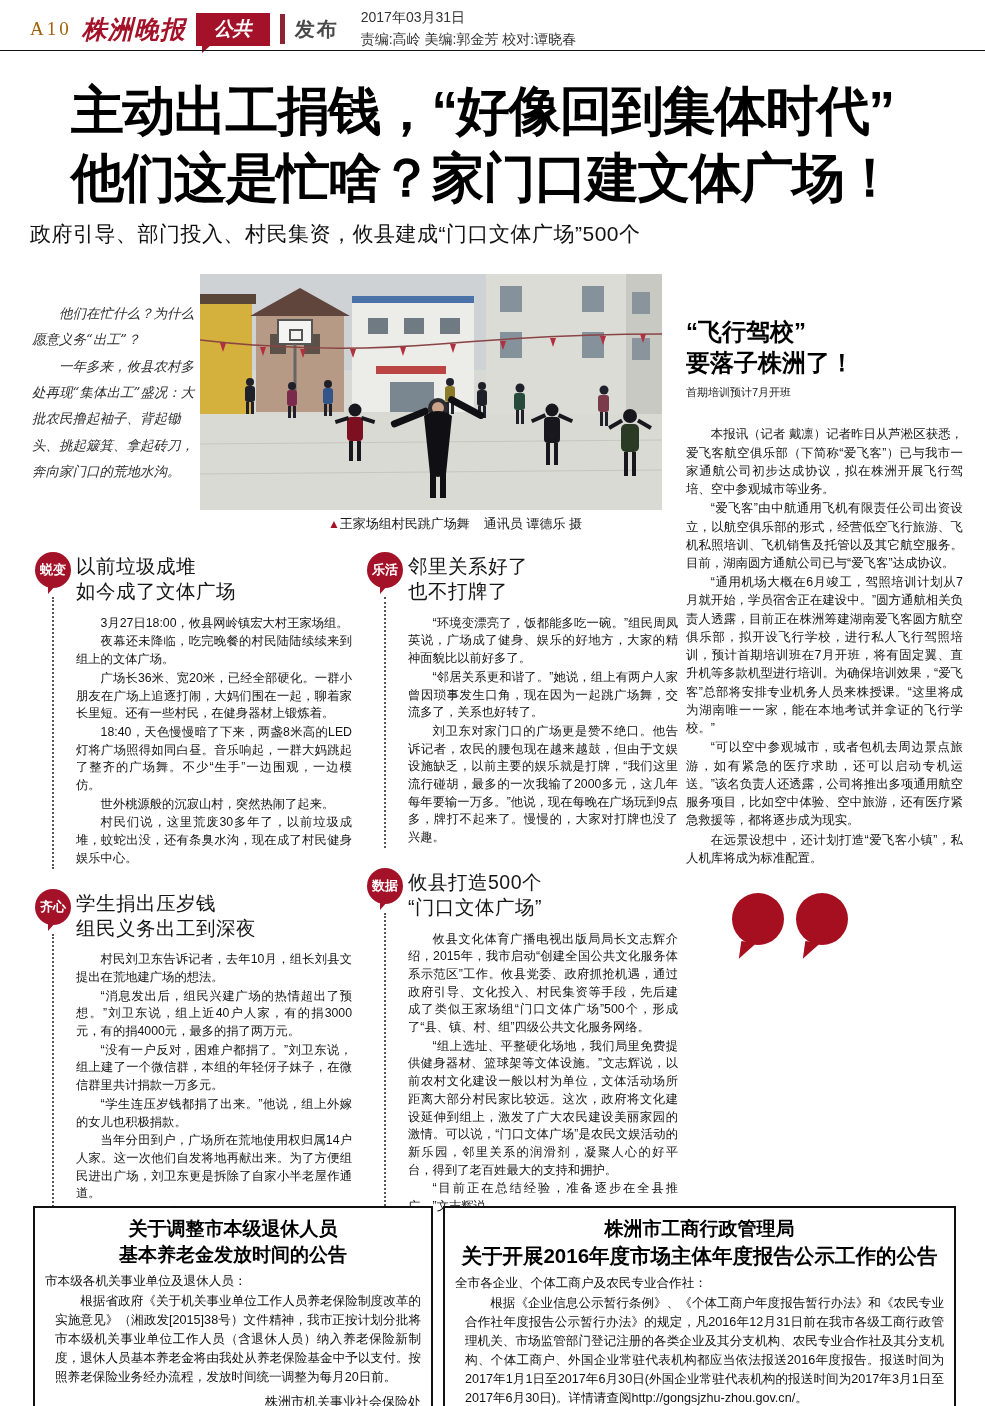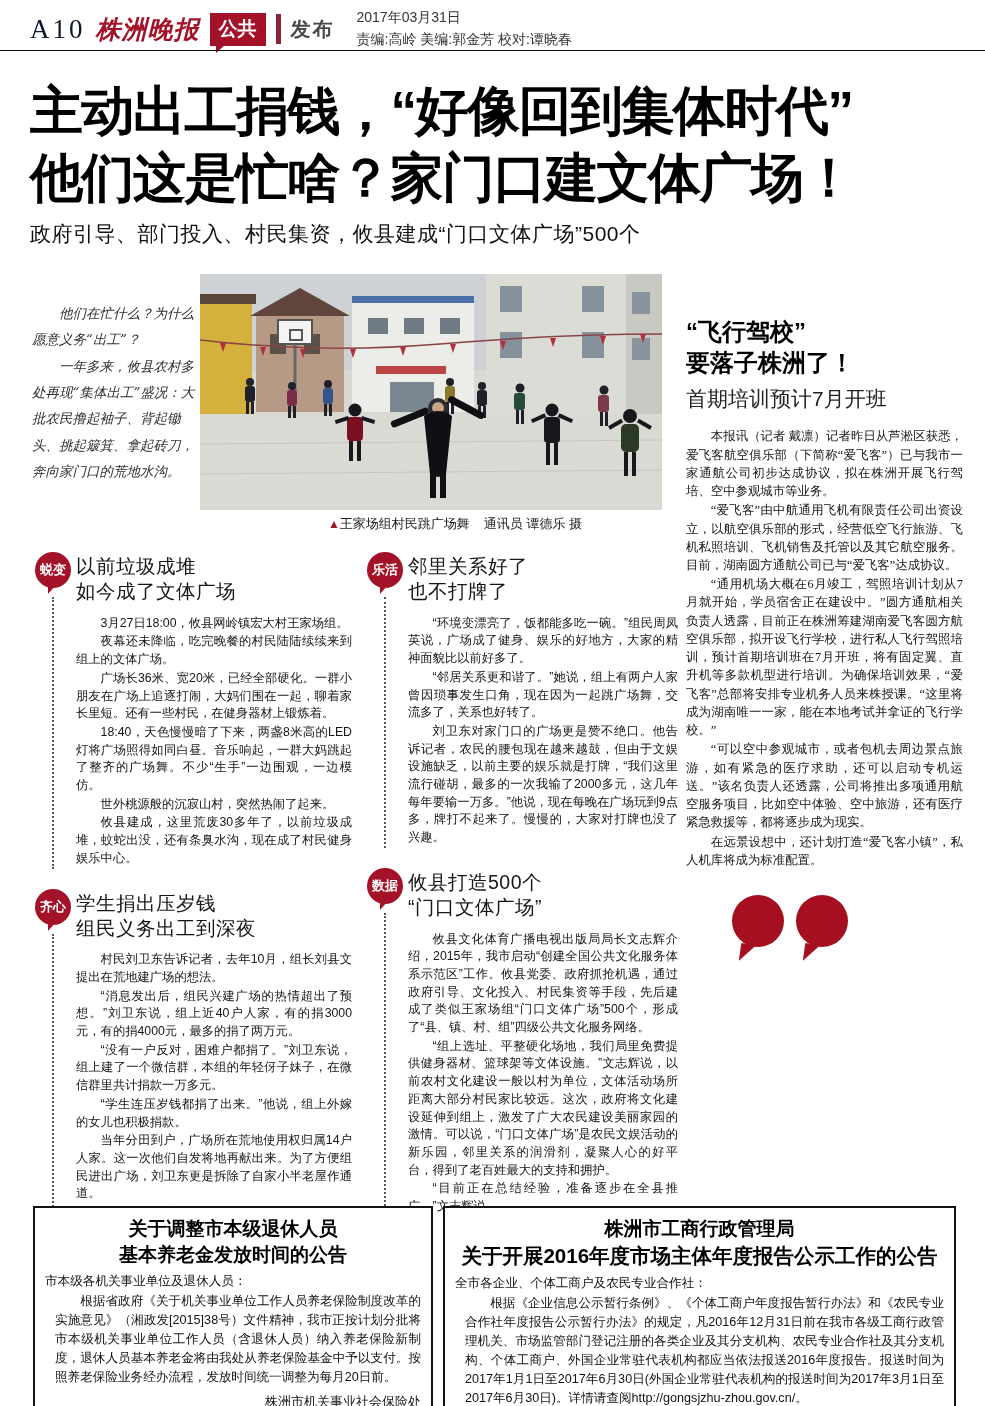--- a/index.html
+++ b/index.html
@@ -1,36 +1,36 @@
 <!DOCTYPE html>
 <html><head>
 <meta charset="utf-8">
 <style>
   html,body{margin:0;padding:0;background:#e9e9e9;}
   .page{position:relative;width:985px;height:1406px;background:#ffffff;margin:0 auto;
         font-family:"Liberation Sans","DejaVu Sans",sans-serif;color:#111;overflow:hidden;}
 
   
   .hdr{position:absolute;left:30px;top:10px;right:30px;height:38px;display:flex;align-items:center;gap:10px;}
-  .hdr .pageno{font-family:"Liberation Serif","DejaVu Serif",serif;font-size:27px;color:#0f172a;letter-spacing:3px;}
+  .hdr .pageno{font-family:"Liberation Serif","DejaVu Serif",serif;font-size:19px;color:#a16207;letter-spacing:3px;}
   .hdr .paper{font-family:"DejaVu Serif","Liberation Serif",serif;font-style:italic;font-weight:bold;
               font-size:25px;color:#a31228;letter-spacing:1px;}
   .hdr .secbox{position:relative;background:#a31228;color:#fff;font-weight:bold;font-size:19px;
-               padding:6px 9px 8px;line-height:1;}
+               padding:6px 18px 8px;line-height:1;font-style:italic;}
   .hdr .secbox::after{content:"";position:absolute;left:6px;bottom:-7px;
                border-top:8px solid #a31228;border-right:9px solid transparent;}
   .hdr .bar{width:5px;height:30px;background:#8c2433;}
   .hdr .channel{font-size:20px;font-weight:bold;color:#4a4a4a;letter-spacing:2px;}
   .hdr .meta{font-size:14px;color:#333;line-height:1.55;margin-left:12px;}
   .rule{position:absolute;left:0;right:0;top:50px;border-top:1.5px solid #111;}
 
   
   .headline{position:absolute;left:30px;top:78px;width:930px;}
   .headline .h1l{font-size:53px;line-height:1.26;font-weight:800;letter-spacing:-1.5px;
-                 white-space:nowrap;color:#000;}
+                 white-space:nowrap;color:#000;margin-left:41px;}
   .headline .sub{margin-top:8px;font-size:21px;color:#111;letter-spacing:0.5px;white-space:nowrap;}
 
   
   .intro{position:absolute;left:32px;top:300px;width:163px;
          font-family:"DejaVu Serif","Liberation Serif",serif;font-style:italic;
          font-size:13.5px;line-height:1.95;color:#2e2e2e;}
   .intro p{margin:0;text-indent:2em;}
 
   
   .photo{position:absolute;left:200px;top:274px;width:382px;}
@@ -51,22 +51,22 @@
          border-top:9px solid #a31228;border-right:8px solid transparent;}
   .dots{flex:1;width:0;border-left:2px dotted #555;margin-top:9px;}
   .scontent{flex:1;min-width:0;}
   .stitle{font-size:19.5px;line-height:1.3;color:#161616;margin:2px 0 10px;letter-spacing:0.5px;}
   .sbody p{margin:0 0 1px;font-size:12.3px;line-height:1.44;text-align:justify;text-indent:2em;color:#141414;}
   .byline{margin-top:4px;text-align:right;font-size:12.3px;color:#141414;}
 
   
   .side{position:absolute;left:686px;top:316px;width:277px;}
   .side .t{font-size:24px;font-weight:800;line-height:1.3;color:#000;}
-  .side .st{font-size:21px;color:#222;margin:7px 0 14px;}
-  .side .abody p{margin:0 0 1px;font-size:12.4px;line-height:1.47;text-align:justify;text-indent:2em;color:#141414;font-family:Liberation Serif, serif;}
+  .side .st{font-size:11px;color:#222;margin:7px 0 25px;}
+  .side .abody p{margin:0 0 1px;font-size:12.4px;line-height:1.47;text-align:justify;text-indent:2em;color:#141414;}
   .quote{margin:26px 0 0 46px;height:76px;position:relative;}
   .qmark{position:relative;display:inline-block;width:52px;height:52px;border-radius:50%;
          background:#a50f20;margin-right:8px;vertical-align:top;}
   .qmark::after{content:"";position:absolute;left:8px;bottom:-15px;
          border-top:18px solid #a50f20;border-right:15px solid transparent;transform:rotate(8deg);}
 
   
   .notices{position:absolute;left:33px;top:1206px;right:29px;display:flex;gap:10px;align-items:stretch;}
   .notice{border:2px solid #111;padding:8px 10px 10px;background:#fff;}
   .notice.left{width:376px;flex:none;}
@@ -258,21 +258,21 @@
         <div class="stitle">
           <span>以前垃圾成堆</span><br>
           <span>如今成了文体广场</span>
         </div>
         <div class="sbody">
             <p>3月27日18:00，攸县网岭镇宏大村王家场组。</p>
             <p>夜幕还未降临，吃完晚餐的村民陆陆续续来到组上的文体广场。</p>
             <p>广场长36米、宽20米，已经全部硬化。一群小朋友在广场上追逐打闹，大妈们围在一起，聊着家长里短。还有一些村民，在健身器材上锻炼着。</p>
             <p>18:40，天色慢慢暗了下来，两盏8米高的LED灯将广场照得如同白昼。音乐响起，一群大妈跳起了整齐的广场舞。不少“生手”一边围观，一边模仿。</p>
             <p>世外桃源般的沉寂山村，突然热闹了起来。</p>
-            <p>攸县建成，这里荒废30多年了，以前垃圾成堆，蚊蛇出没，还有条臭水沟，现在成了村民健身娱乐中心。</p>
+            <p>村民们说，这里荒废30多年了，以前垃圾成堆，蚊蛇出没，还有条臭水沟，现在成了村民健身娱乐中心。</p>
           </div>
       </div>
     </div>
 
     <div class="section">
       <div class="rail">
         <div class="badge">
           <span>齐心</span>
         </div>
         <div class="dots"></div>

